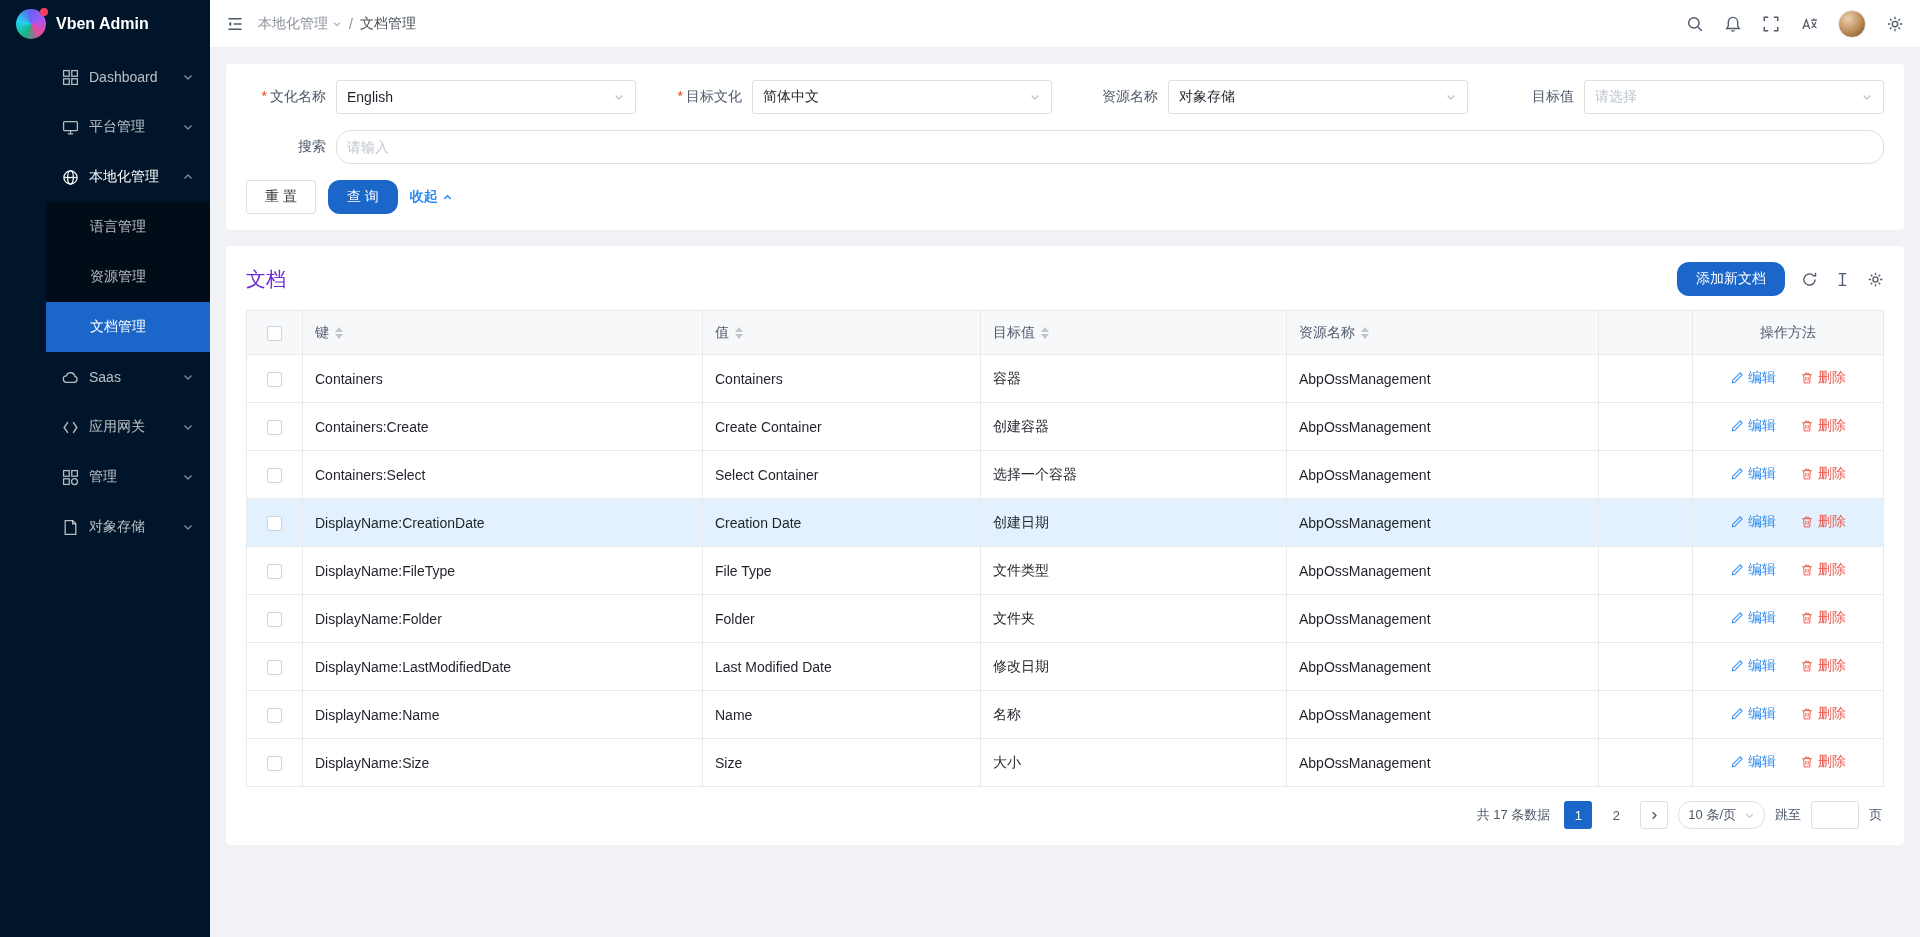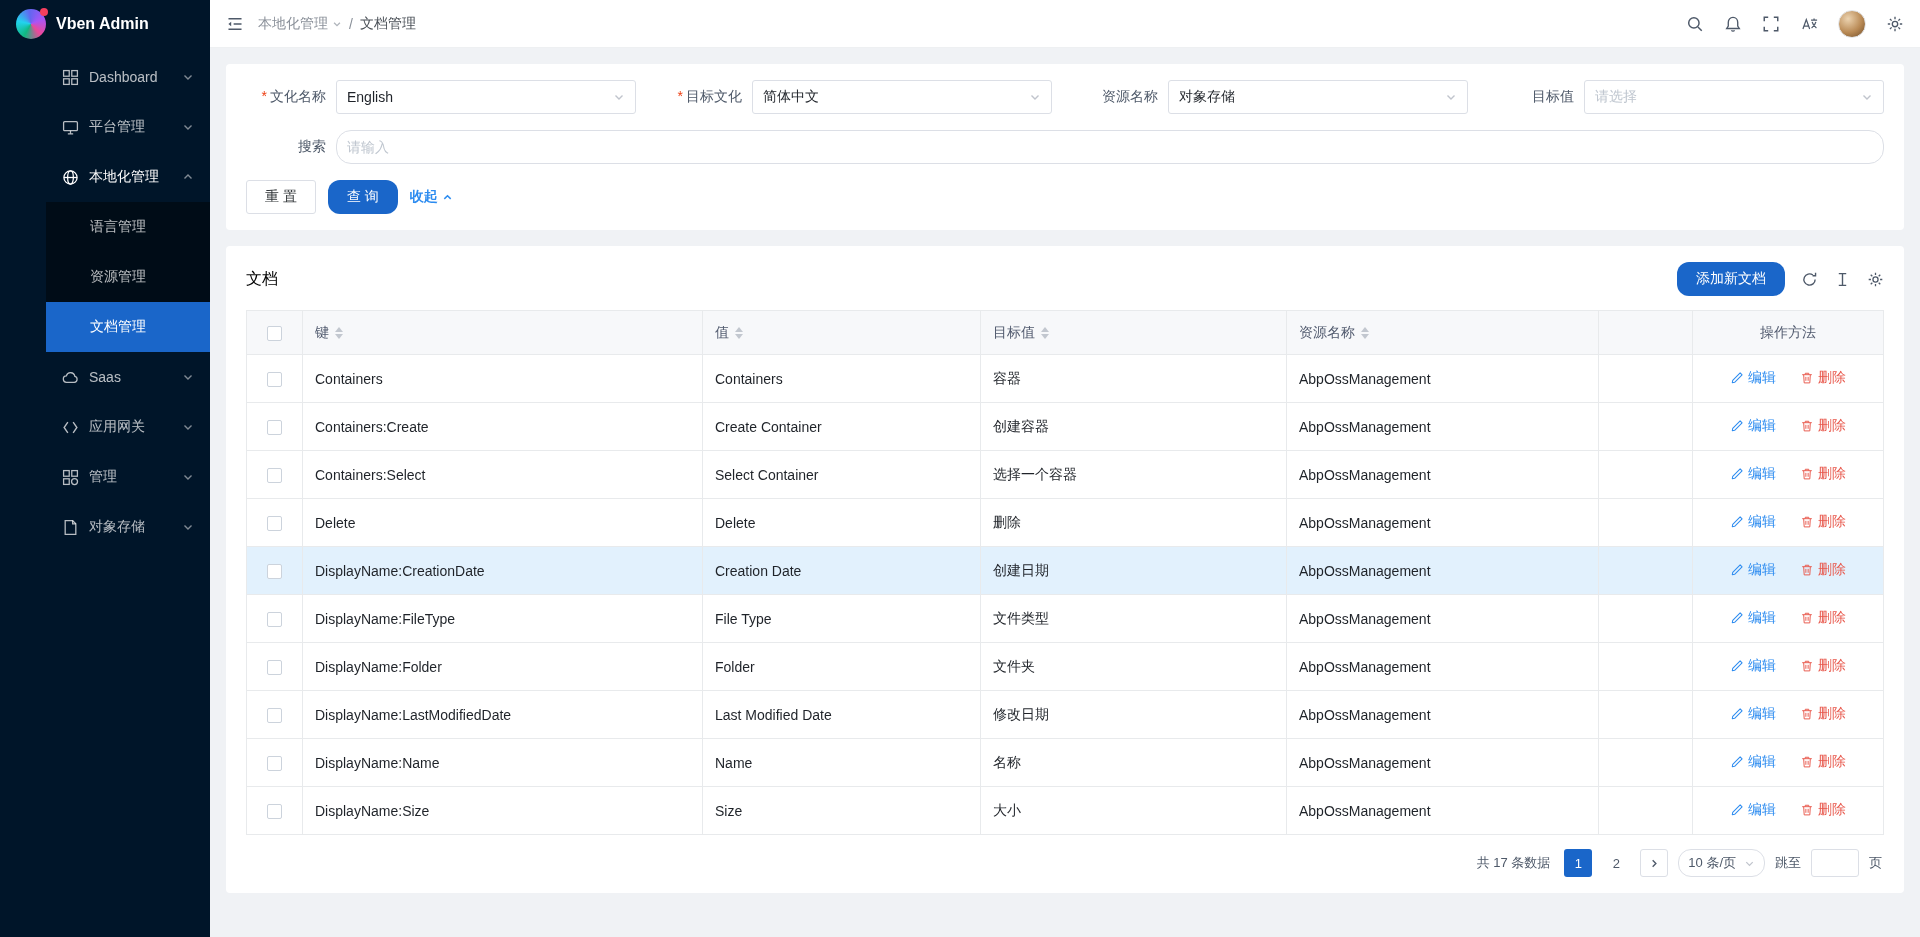--- a/index.html
+++ b/index.html
@@ -68,21 +68,21 @@
   .btn { height:34px; padding:0 18px; border-radius:3px; font-size:14px; display:inline-flex; align-items:center; gap:6px; cursor:pointer; border:1px solid transparent; }
   .btn-default { background:#fff; border-color:#dcdfe6; color:#323639; }
   .btn-primary { background:var(--primary); color:#fff;border-radius:12px; }
   .link-btn { color:var(--link); display:inline-flex; align-items:center; gap:4px; cursor:pointer; font-weight:bold; }
   .link-caret { width:11px; height:11px; display:inline-flex; }
   .link-caret svg { width:100%; height:100%; transform:rotate(180deg); }
 
   
   .table-card { padding:16px 20px 10px; display:flex; flex-direction:column; }
   .table-head { display:flex; align-items:center; justify-content:space-between; margin-bottom:14px; }
-  .table-title { font-size:16px; color:#000000; }
+  .table-title { font-size:20px; color:#6d28d9; }
   .table-tools { display:flex; align-items:center; gap:16px; }
   .tool-icon { width:17px; height:17px; display:inline-flex; color:#4e5969; cursor:pointer; }
   .tool-icon svg { width:100%; height:100%; }
 
   table { width:100%; border-collapse:collapse; table-layout:fixed; font-size:14px; }
   th,td { border:1px solid #e8eaec; height:48px; padding:0 12px; text-align:left; font-weight:normal; color:#1f2329; overflow:hidden; white-space:nowrap; }
   thead th { background:#f7f8fa; color:#515a6e; height:44px; }
   .th-wrap { display:flex; align-items:center; gap:6px; }
   .sorter { display:inline-flex; flex-direction:column; cursor:pointer; }
   .car { width:0; height:0; border-left:4px solid transparent; border-right:4px solid transparent; display:block; }
@@ -513,42 +513,20 @@
       </span>
       <span class="action delete">
         <svg class="ic" viewBox="0 0 16 16" fill="none" stroke="currentColor" stroke-width="1.1">
                       <path d="M2.5 4.2h11M6 4V2.6h4V4M4.2 4.4l.6 9.2h6.4l.6-9.2M6.7 6.7v4.5M9.3 6.7v4.5"></path>
                     </svg>
         <span>删除</span>
       </span>
     </td>
   </tr>
 
-  <tr class="table-row">
-    <td class="cell-checkbox"><span class="checkbox"></span></td>
-    <td>Delete</td>
-    <td>Delete</td>
-    <td>删除</td>
-    <td>AbpOssManagement</td>
-    <td class="cell-empty"></td>
-    <td class="cell-actions">
-      <span class="action edit">
-        <svg class="ic" viewBox="0 0 16 16" fill="none" stroke="currentColor" stroke-width="1.2" stroke-linejoin="round">
-                      <path d="M11.6 2.2 13.8 4.4 5.3 12.9 2.6 13.4 3.1 10.7Z"></path>
-                    </svg>
-        <span>编辑</span>
-      </span>
-      <span class="action delete">
-        <svg class="ic" viewBox="0 0 16 16" fill="none" stroke="currentColor" stroke-width="1.1">
-                      <path d="M2.5 4.2h11M6 4V2.6h4V4M4.2 4.4l.6 9.2h6.4l.6-9.2M6.7 6.7v4.5M9.3 6.7v4.5"></path>
-                    </svg>
-        <span>删除</span>
-      </span>
-    </td>
-  </tr>
 
   <tr class="table-row highlighted">
     <td class="cell-checkbox"><span class="checkbox"></span></td>
     <td>DisplayName:CreationDate</td>
     <td>Creation Date</td>
     <td>创建日期</td>
     <td>AbpOssManagement</td>
     <td class="cell-empty"></td>
     <td class="cell-actions">
       <span class="action edit">

